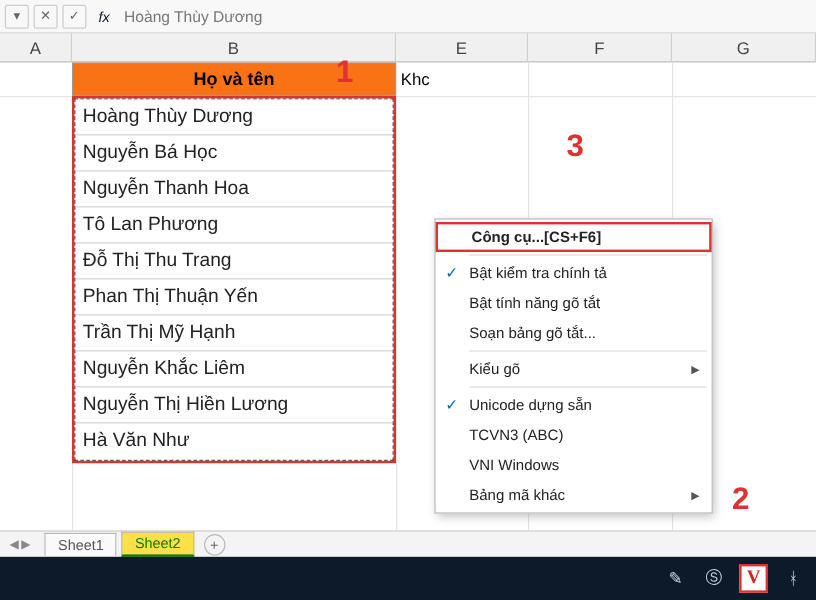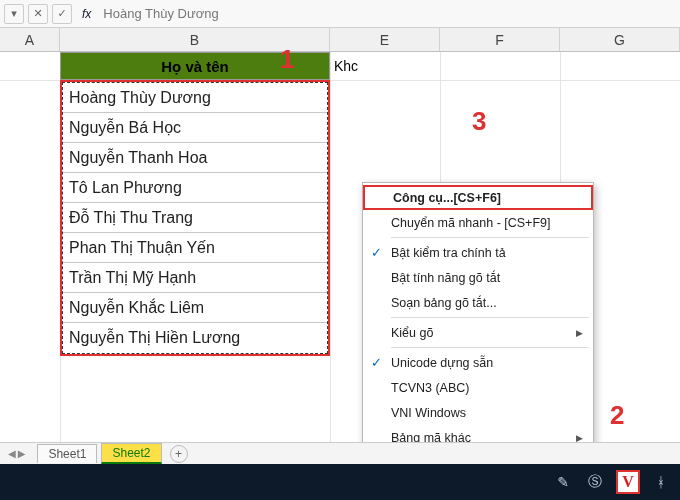--- a/index.html
+++ b/index.html
@@ -14,21 +14,21 @@
   .rowhead-spacer { width: 0; }
   .col-h { border-right: 1px solid #d0d0d0; display: flex; align-items: center; justify-content: center; color: #444; font-size: 14px; font-weight: 400; }
   .col-A { width: 60px; }
   .col-B { width: 270px; }
   .col-E { width: 110px; margin-left: 0; }
   .col-F { width: 120px; }
   .col-G { width: 120px; }
   
   .grid-body { position: relative; height: 396px; overflow: hidden; }
   
-  .hdr-row { position: absolute; left: 60px; top: 0; width: 270px; height: 28px; background: #4d7c0f; border: 1px solid #999; display: flex; align-items: center; justify-content: center; font-weight: bold; font-size: 15px; }
+  .hdr-row { position: absolute; left: 60px; top: 0; width: 270px; height: 28px; background: #f97316; border: 1px solid #999; display: flex; align-items: center; justify-content: center; font-weight: bold; font-size: 15px; }
   .kho-cell { position: absolute; left: 330px; top: 0; width: 50px; height: 28px; display: flex; align-items: center; padding-left: 4px; font-size: 14px; }
   
   .selection-box { position: absolute; left: 60px; top: 28px; width: 270px; border: 2.5px solid #e03030; }
   .sel-inner { border: 1px dashed #333; }
   .sel-row { height: 30px; border-bottom: 1px solid #c8c8c8; display: flex; align-items: center; padding-left: 6px; font-size: 16px; color: #222; background: #fff; }
   .sel-row:last-child { border-bottom: none; }
   
   .annot { position: absolute; font-size: 26px; font-weight: bold; color: #e03030; }
   .annot-1 { left: 280px; top: 44px; }
   .annot-2 { left: 610px; top: 400px; }
@@ -93,29 +93,27 @@
     <div class="sel-inner">
       <div class="sel-row">Hoàng Thùy Dương</div>
       <div class="sel-row">Nguyễn Bá Học</div>
       <div class="sel-row">Nguyễn Thanh Hoa</div>
       <div class="sel-row">Tô Lan Phương</div>
       <div class="sel-row">Đỗ Thị Thu Trang</div>
       <div class="sel-row">Phan Thị Thuận Yến</div>
       <div class="sel-row">Trần Thị Mỹ Hạnh</div>
       <div class="sel-row">Nguyễn Khắc Liêm</div>
       <div class="sel-row">Nguyễn Thị Hiền Lương</div>
+      <div class="sel-row">Hà Văn Như</div>
     </div>
   </div>
 
   <div class="ctx-menu">
     <div class="ctx-item hl">
         <span>Công cụ...[CS+F6]</span>
-      </div>
-    <div class="ctx-item">
-        <span>Chuyển mã nhanh - [CS+F9]</span>
       </div>
     <div class="ctx-sep"></div>
     <div class="ctx-item">
         <span class="ctx-check">✓</span>
         <span>Bật kiểm tra chính tả</span>
       </div>
     <div class="ctx-item">
         <span>Bật tính năng gõ tắt</span>
       </div>
     <div class="ctx-item">

